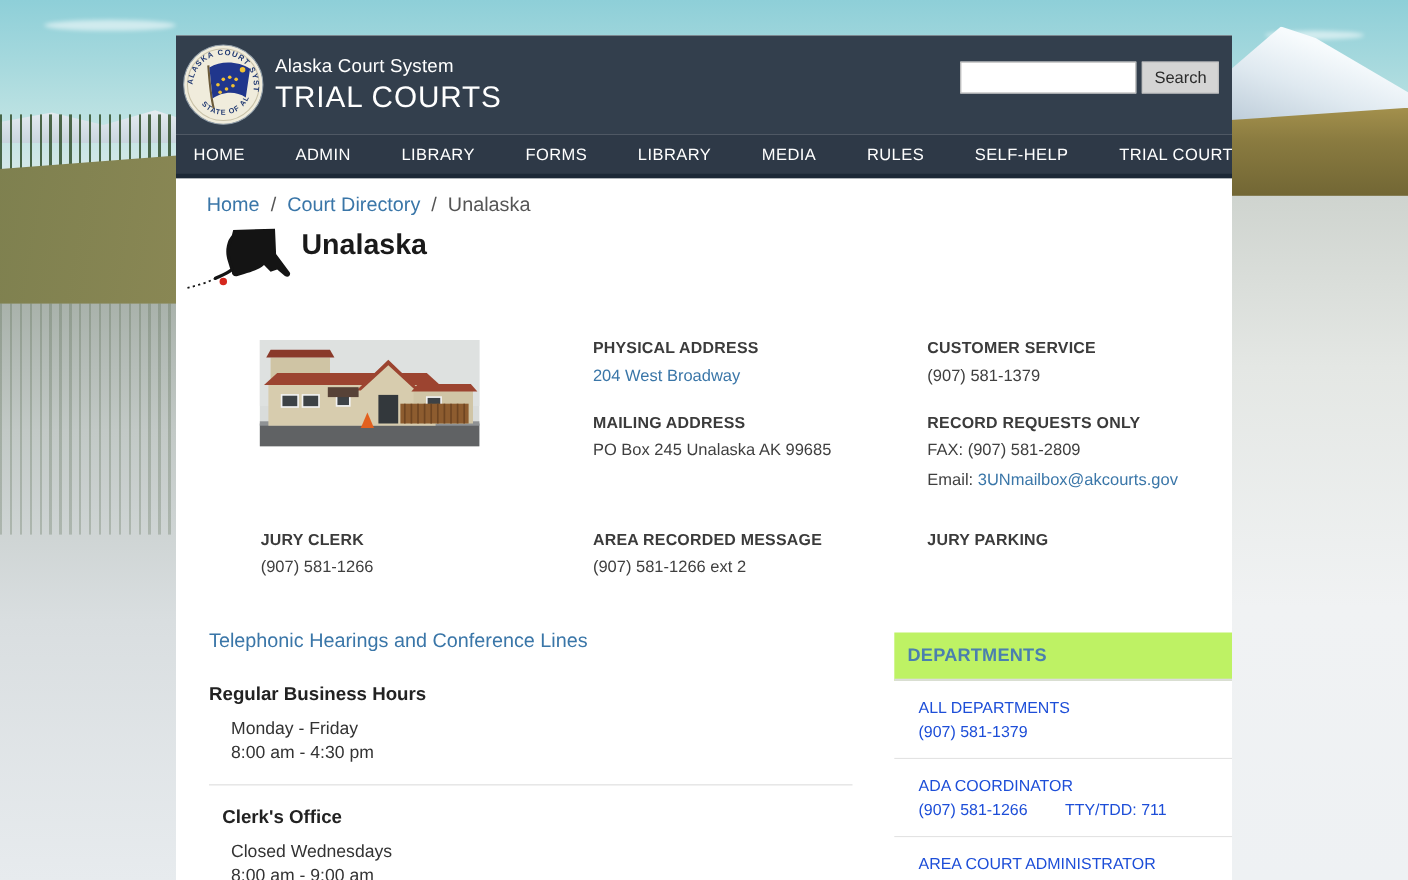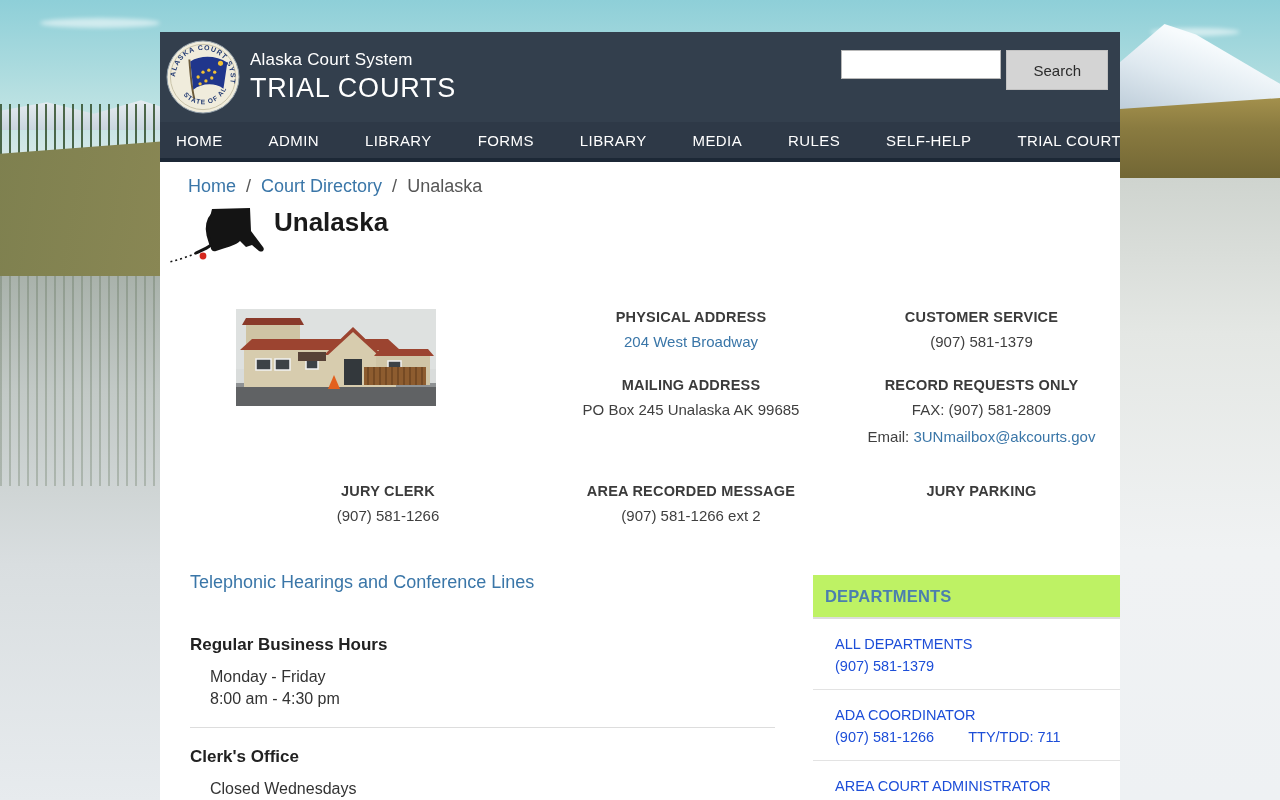--- a/index.html
+++ b/index.html
@@ -49,54 +49,54 @@
   .page { position:relative; z-index:1; width:960px; margin:32px auto 0; background:#fff; height:768px; overflow:hidden; }
 
   
   .site-header { background:#333f4d; height:90px; display:flex; align-items:center; padding:0 12px 0 6px; }
   .seal { width:74px; height:74px; flex:0 0 74px; }
   .brand { margin-left:10px; color:#fff; }
   .brand-top { font-size:17px; letter-spacing:.2px; }
   .brand-main { font-size:27px; letter-spacing:.8px; margin-top:3px; font-weight:400; }
   .search-area { margin-left:auto; display:flex; align-items:flex-start; margin-top:-14px; }
   .search-input { width:160px; height:29px; border:1px solid #b8b8b8; background:#fff; padding:0 6px; font-size:14px; outline:none; }
-  .search-btn { height:40px; margin-left:5px; background:#d4d4d4; border:1px solid #c2c2c2; color:#2b2b2b; font-size:15px; padding:0 26px; cursor:pointer; font-family:inherit; }
+  .search-btn { height:29px; margin-left:5px; background:#d4d4d4; border:1px solid #c2c2c2; color:#2b2b2b; font-size:15px; padding:0 10px; cursor:pointer; font-family:inherit; }
 
   
   .nav { background:#2e3947; border-bottom:4px solid #1c2836; height:40px; display:flex; align-items:center; padding-left:16px; }
   .nav a { color:#fff; text-decoration:none; font-size:15px; letter-spacing:.4px; padding:0 22px 0 0; margin-right:24px; white-space:nowrap; }
 
   
   .breadcrumb { padding:14px 28px 0; font-size:18px; color:#555; }
   .breadcrumb a { color:#3a76a8; text-decoration:none; }
   .breadcrumb .sep { margin:0 5px; color:#555; }
 
   
   .title-row { display:flex; margin:8px 0 0 6px; }
   .ak-map { width:100px; height:58px; flex:0 0 100px; }
   .page-title { font-size:26px; font-weight:700; color:#1a1a1a; margin:2px 0 0 8px; }
 
   
-  .cgrid { display:grid; grid-template-columns:379px 304px auto;text-align:center; }
+  .cgrid { display:grid; grid-template-columns:379px 304px auto; }
   .grid1 { margin-top:46px; }
   .grid2 { margin-top:36px; }
   .photo-wrap { margin-left:76px; width:200px; height:97px; }
   .photo-wrap svg { width:100%; height:100%; display:block; }
   .clabel { font-weight:700; font-size:14.5px; color:#3b3b3b; letter-spacing:.2px; }
   .cval { font-size:15px; color:#3f3f3f; margin-top:7px; line-height:20px; }
   .cval a, a.cval { color:#3a76a8; text-decoration:none; }
   .cblock + .cblock { margin-top:25px; }
   .indent76 { margin-left:77px; }
 
   
   .lower { display:flex; margin-top:46px; }
   .lower-left { flex:1; padding-left:30px; }
   .telephonic { font-size:18px; color:#3a76a8; text-decoration:none; display:inline-block; }
-  .hours-title { font-size:17px; font-weight:700; color:#222; margin-top:42px; }
-  .hours-title.second { margin-top:19px; }
+  .hours-title { font-size:17px; font-weight:700; color:#222; margin-top:28px; }
+  .hours-title.second { margin-top:19px;margin-left:12px; }
   .hours-lines { margin:11px 0 0 20px; font-size:16px; color:#333; line-height:22px; }
   .hdiv { border:0; border-top:1px solid #ddd; margin:17px 38px 0 0; }
 
   
   .sidebar { width:307px; flex:0 0 307px; margin-top:3px; }
   .sidebar-header { background:#bef264; border-bottom:2px solid #dcdcdc; padding:12px 12px 11px; color:#4b7fae; font-size:16.5px; font-weight:600; letter-spacing:.2px; }
   .dept-item { padding:14px 6px 12px 22px; border-bottom:1px solid #e3e3e3; color:#1d4ed8; font-size:14.5px; line-height:22px; }
   .dept-line { display:block; }
   .tty { margin-left:34px; }
 </style>

